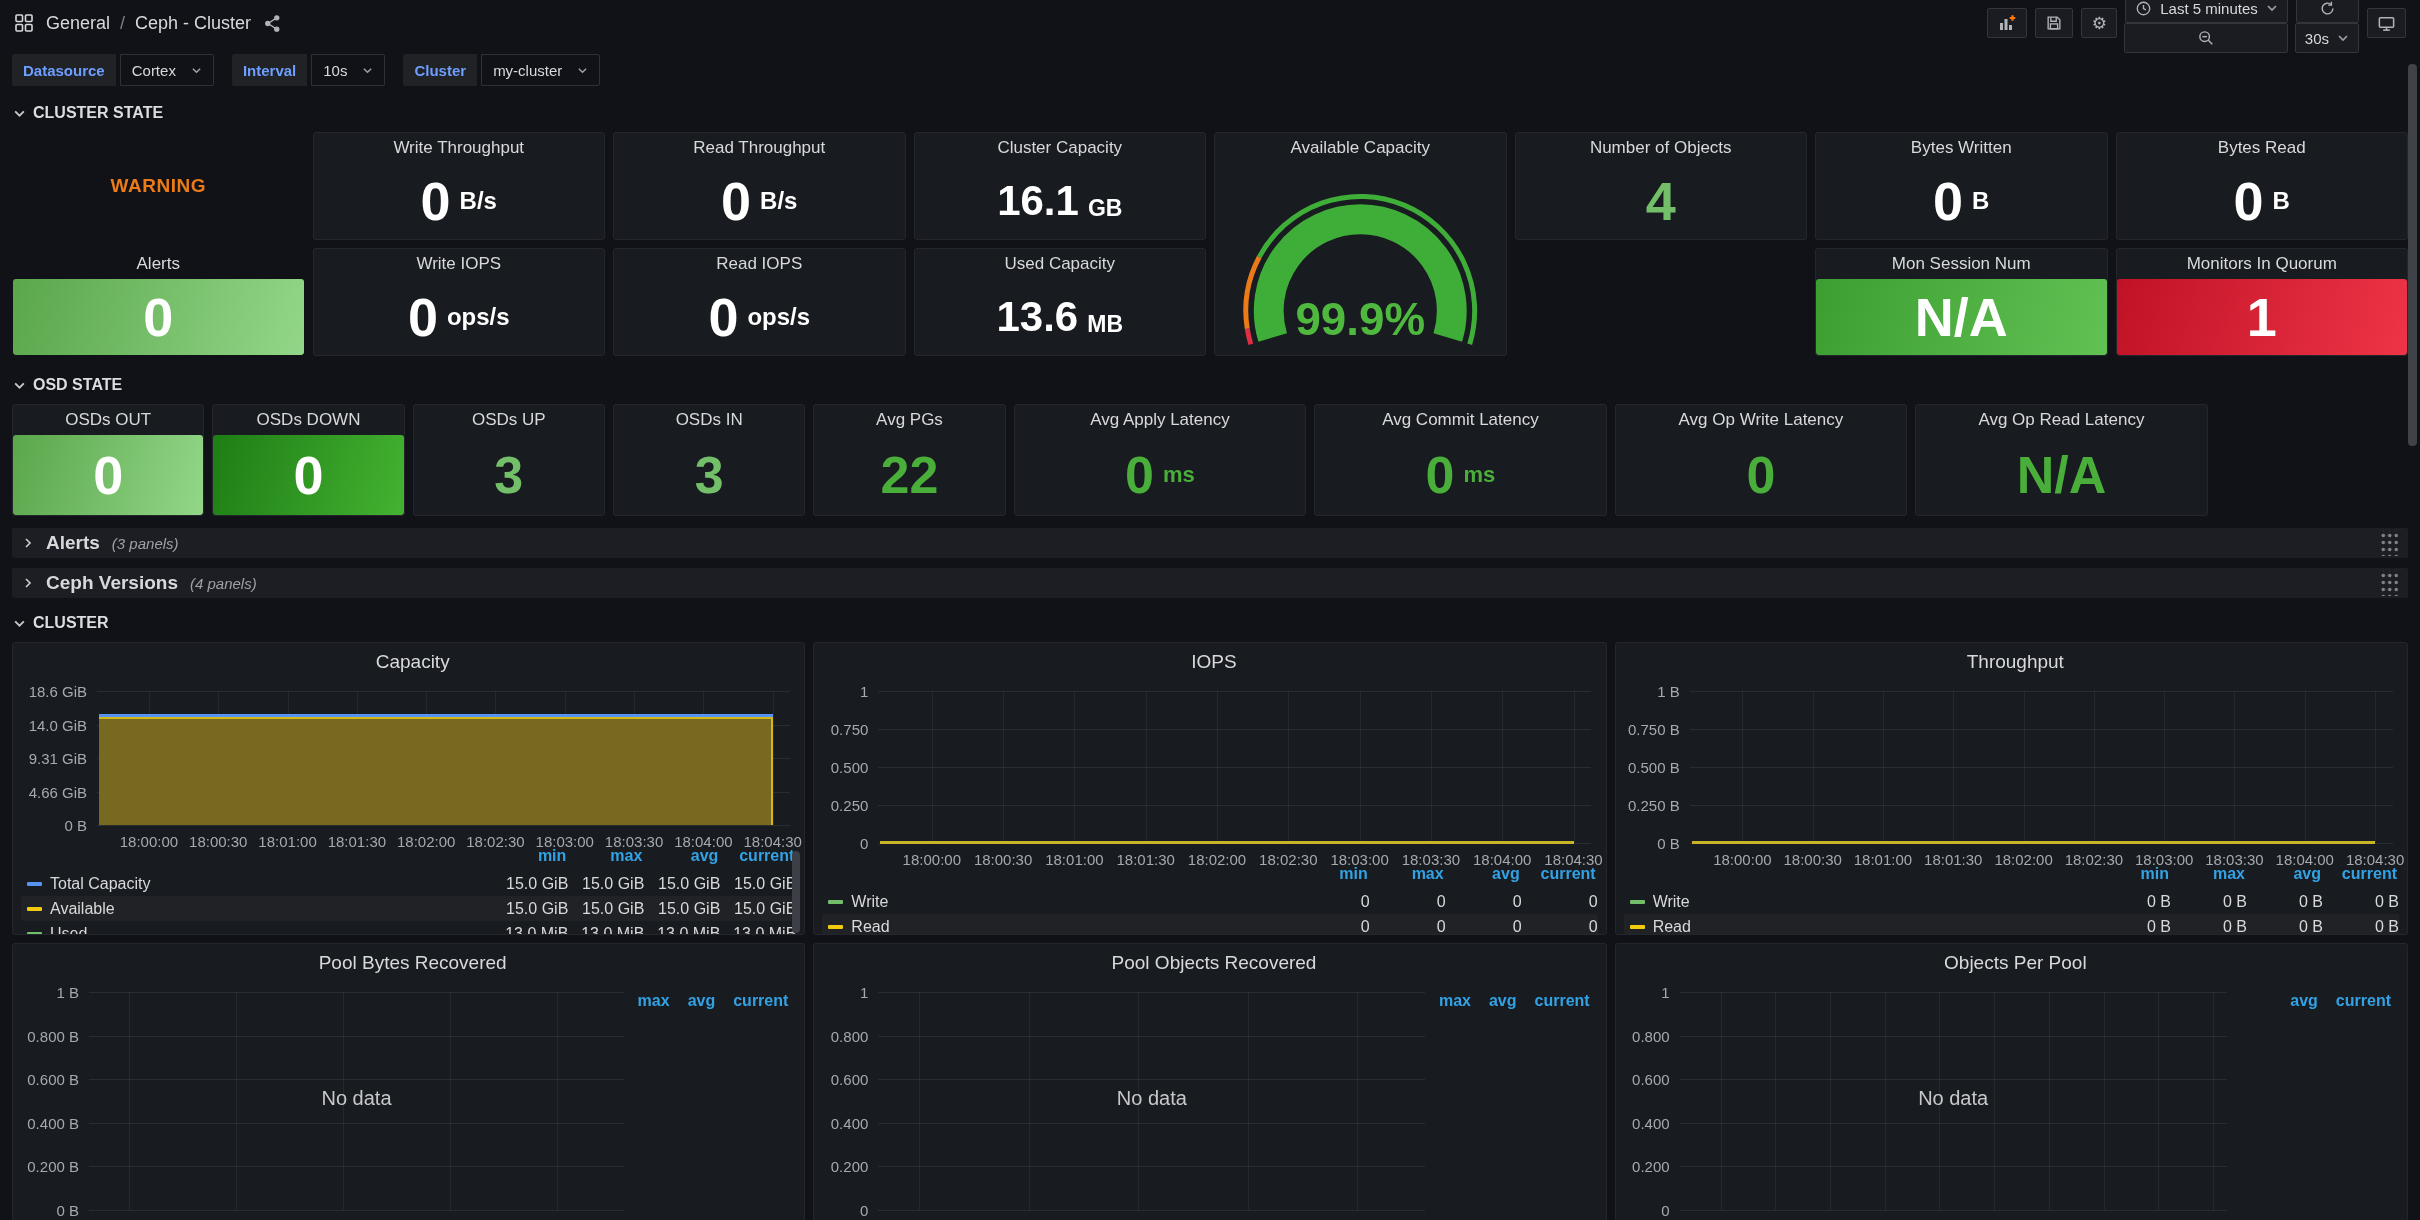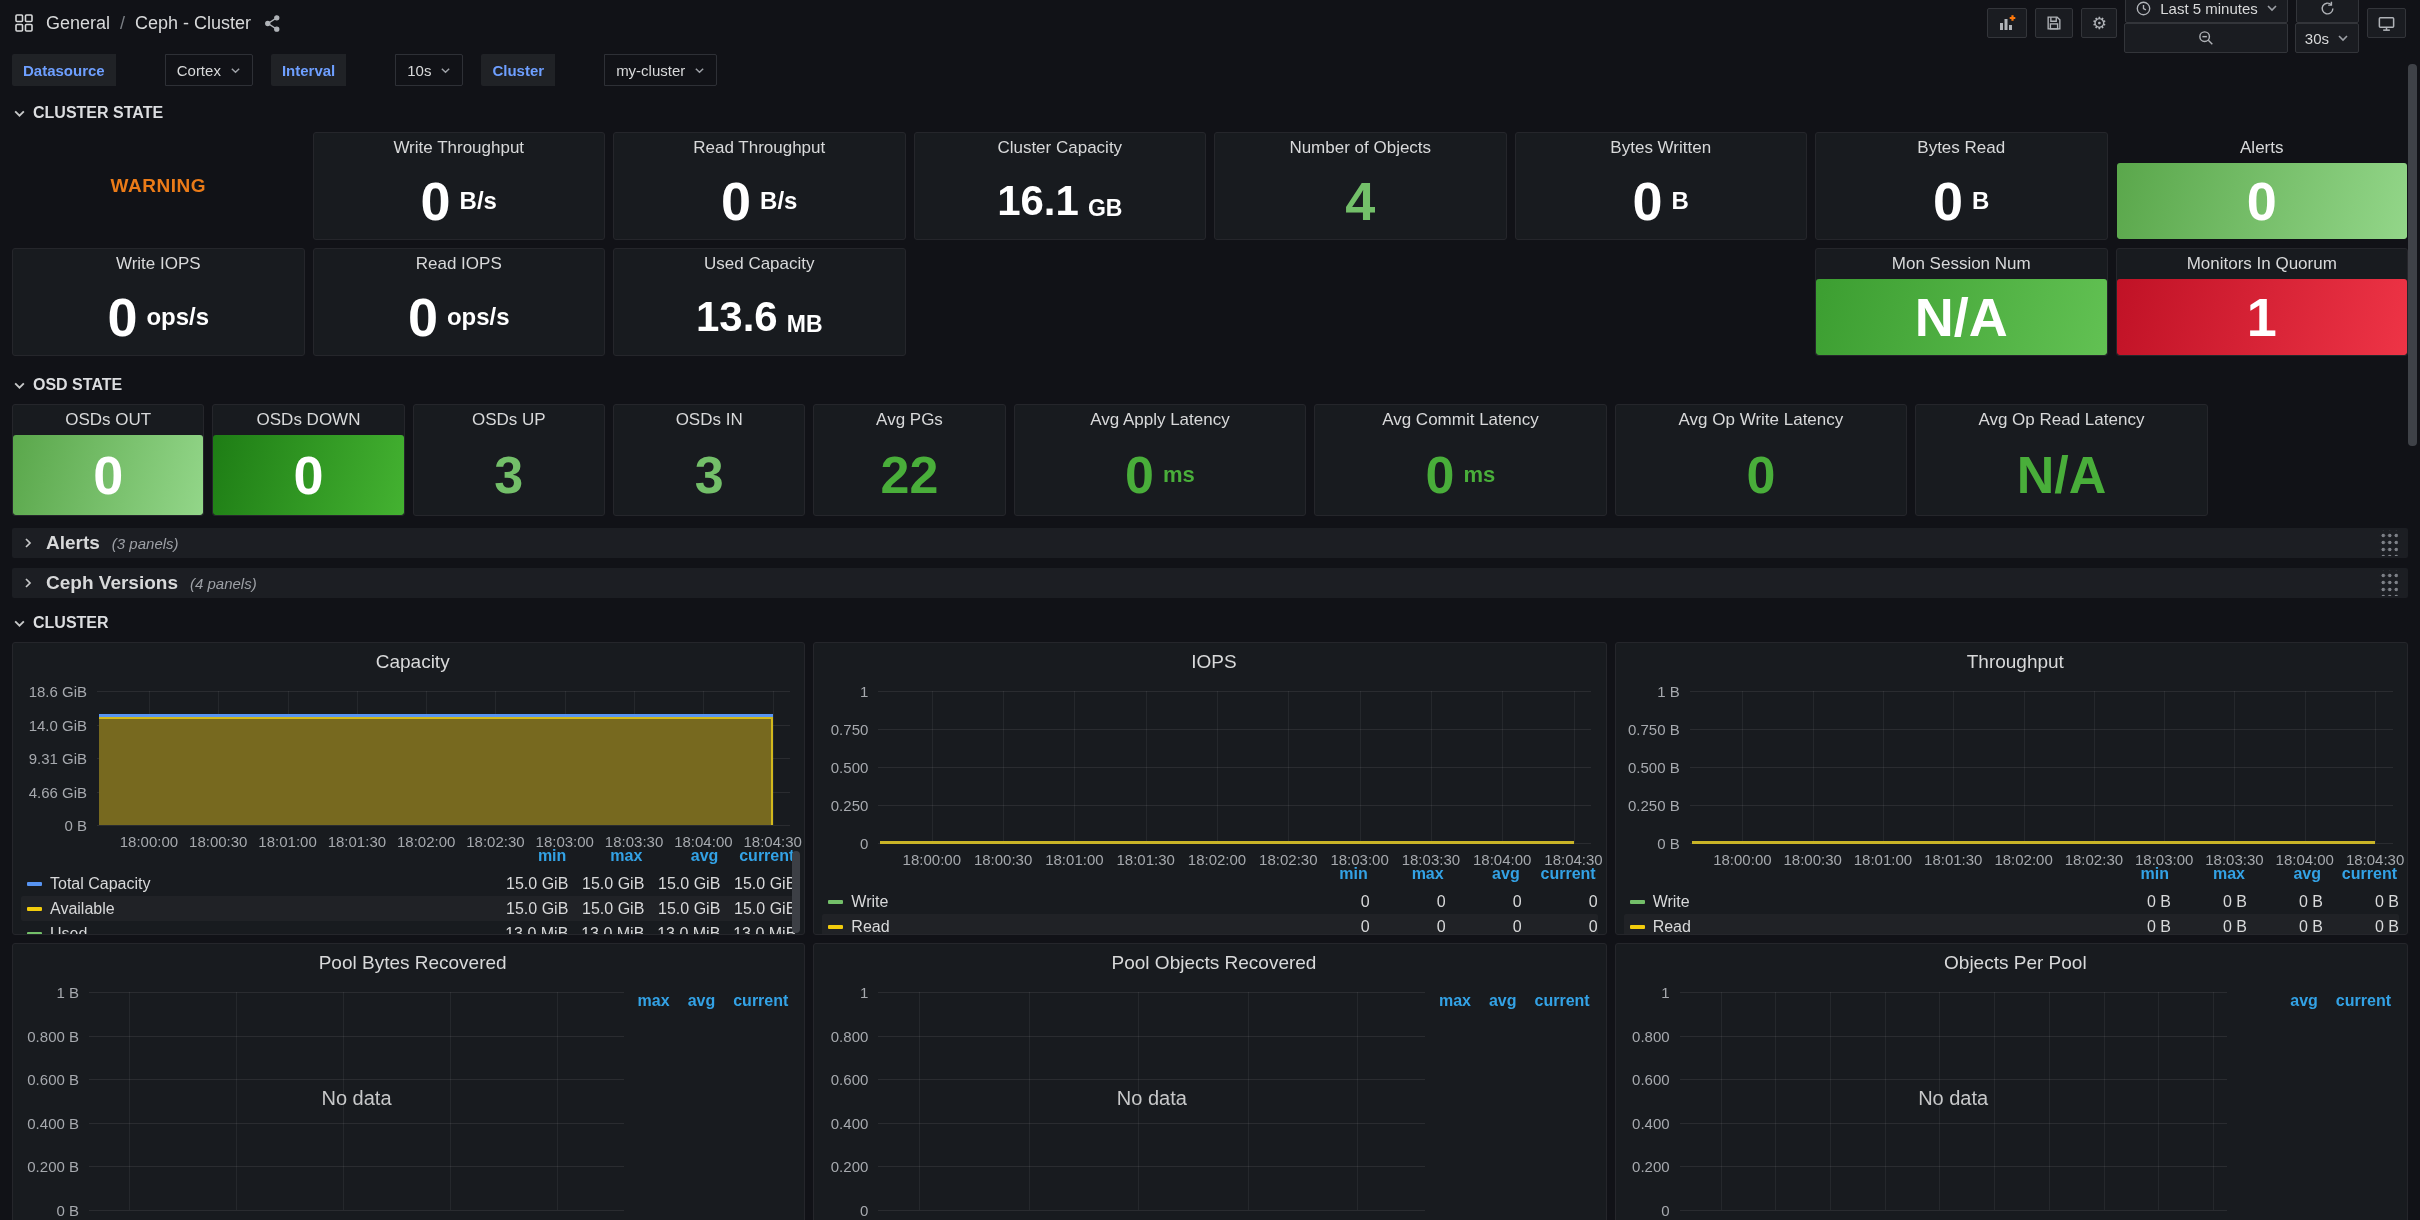--- a/index.html
+++ b/index.html
@@ -23,21 +23,21 @@
     display:flex; align-items:center; justify-content:center; gap:8px;
     color:#d8d9da; font-size:15px; cursor:pointer;
   }
   .tb-group { display:flex;flex-direction:column; }
   .tb-group .tb-btn + .tb-btn { margin-left:-1px; }
 
   
   .submenu { display:flex; gap:18px; padding:8px 12px 6px; align-items:center; }
   .var-pair { display:flex; gap:4px; }
   .var-label { background:#202226; color:#6e9fff; font-size:15px; font-weight:bold; padding:0 11px; height:32px; display:flex; align-items:center; border-radius:2px 0 0 2px; }
-  .var-value { border:1px solid #2e3036; color:#d8d9da; font-size:15px; padding:0 11px; height:32px; display:flex; align-items:center; gap:9px; border-radius:0 2px 2px 0; cursor:pointer;margin-left:45px; }
+  .var-value { border:1px solid #2e3036; color:#d8d9da; font-size:15px; padding:0 11px; height:32px; display:flex; align-items:center; gap:15px; border-radius:0 2px 2px 0; cursor:pointer; }
   .var-caret { color:#9da0a6; }
 
   
   .sec-head { display:flex; align-items:center; gap:7px; padding:0 0 0 13px; height:26px; margin-top:8px; font-size:16px; font-weight:bold; color:#dcdde0; cursor:pointer; }
   .row-bar { margin:10px 12px 0; height:30px; background:#1c1e23; border-radius:2px; display:flex; align-items:center; gap:12px; padding:0 10px; cursor:pointer; }
   .row-bar .rb-title { font-size:19px; font-weight:bold; color:#d8d9da; }
   .row-bar .rb-count { font-size:15px; font-style:italic; color:#9da0a6; }
   .rb-spacer { flex:1; }
   .drag-dots { width:19px; height:26px;
     background-image:radial-gradient(circle, #7d8087 1.6px, transparent 2.1px);
@@ -261,20 +261,32 @@
         <span class="num">0</span>
         <span class="unit">B/s</span>
       </div>
   </div>
   <div class="panel">
     <div class="stat-title">Cluster Capacity</div>
     <div class="stat-value mid">
         <span class="num">16.1</span>
         <span class="unit">GB</span>
       </div>
+  </div>
+  <div class="panel p-gauge">
+    <div class="stat-title">Available Capacity</div>
+    <div class="gauge-wrap">
+      <svg width="292" height="192" viewBox="0 0 292 192">
+        <path d="M 58 174.9 A 92 92 0 1 1 234 174.9" stroke="#3fae38" stroke-width="30" fill="none"></path>
+        <path d="M 36 181.6 A 115 115 0 0 1 32.4 166" stroke="#e02f44" stroke-width="5" fill="none"></path>
+        <path d="M 32.4 166 A 115 115 0 0 1 44.5 94" stroke="#eb7b18" stroke-width="5" fill="none"></path>
+        <path d="M 44.5 94 A 115 115 0 0 1 256 181.6" stroke="#3fae38" stroke-width="5" fill="none"></path>
+        <text x="146" y="172" text-anchor="middle" font-size="46" font-weight="bold" fill="#4fb83e">99.9%</text>
+      </svg>
+    </div>
   </div>
   <div class="panel">
     <div class="stat-title">Number of Objects</div>
     <div class="stat-value t-green">
         <span class="num">4</span>
       </div>
   </div>
   <div class="panel">
     <div class="stat-title">Bytes Written</div>
     <div class="stat-value">

